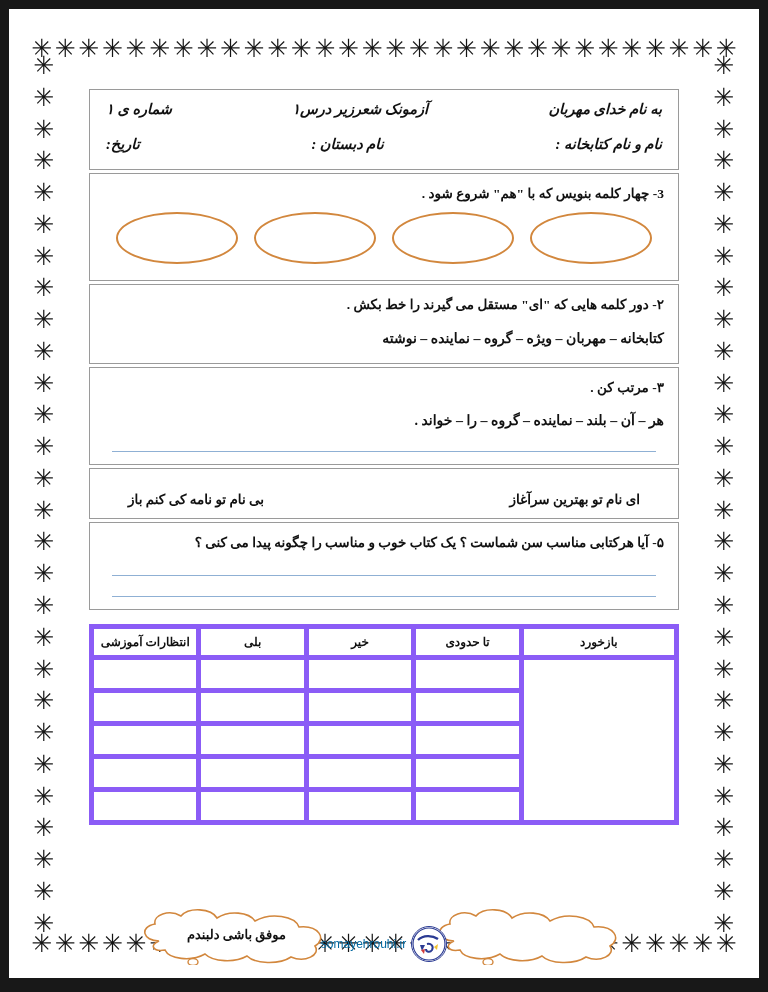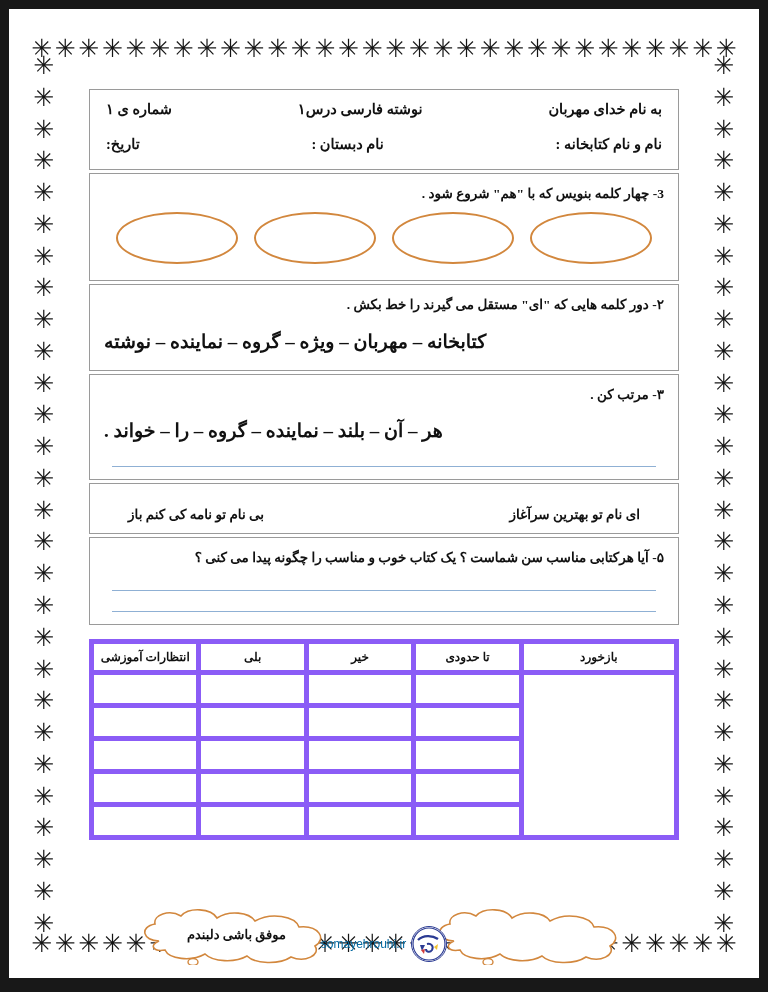--- a/index.html
+++ b/index.html
@@ -79,38 +79,38 @@
     display: flex;
     justify-content: space-between;
     align-items: baseline;
     font-weight: bold;
     font-size: 14.5px;
     color: #111;
     margin: 5px 2px 4px 2px;
     letter-spacing: 0;
   }
   .hdr-line.second { margin-top: 18px; margin-bottom: 8px; }
-  .hdr-cell { white-space: nowrap; }
+  .hdr-cell { white-space: nowrap; font-style: italic; }
   .hdr-cell.right { text-align: right; }
   .hdr-cell.mid   { text-align: center; }
   .hdr-cell.left  { text-align: left; }
 
   .q-text {
     font-weight: bold;
     font-size: 13.5px;
     color: #111;
     text-align: right;
     margin: 4px 0 2px 0;
     line-height: 1.5;
   }
   .sub-text {
     font-weight: bold;
-    font-size: 19px;
-    color: #111;
-    text-align: left;
+    font-size: 14px;
+    color: #111;
+    text-align: right;
     margin: 12px 0 6px 0;
     line-height: 1.5;
   }
 
   .ellipse-row {
     display: flex;
     justify-content: space-around;
     align-items: center;
     padding: 6px 4px 8px 4px;
   }
@@ -345,21 +345,21 @@
       <span class="star">✳</span>
       <span class="star">✳</span>
       <span class="star">✳</span>
     </div>
 
   <div class="sheet">
 
     <div class="box">
       <div class="hdr-line">
         <span class="hdr-cell right">به نام خدای مهربان</span>
-        <span class="hdr-cell mid">نوشته فارسی درس۱</span>
+        <span class="hdr-cell mid">آزمونک شعرزیر درس۱</span>
         <span class="hdr-cell left">شماره ی ۱</span>
       </div>
       <div class="hdr-line second">
         <span class="hdr-cell right">نام و نام کتابخانه :</span>
         <span class="hdr-cell mid">نام دبستان :</span>
         <span class="hdr-cell left">تاریخ:</span>
       </div>
     </div>
 
     <div class="box">

